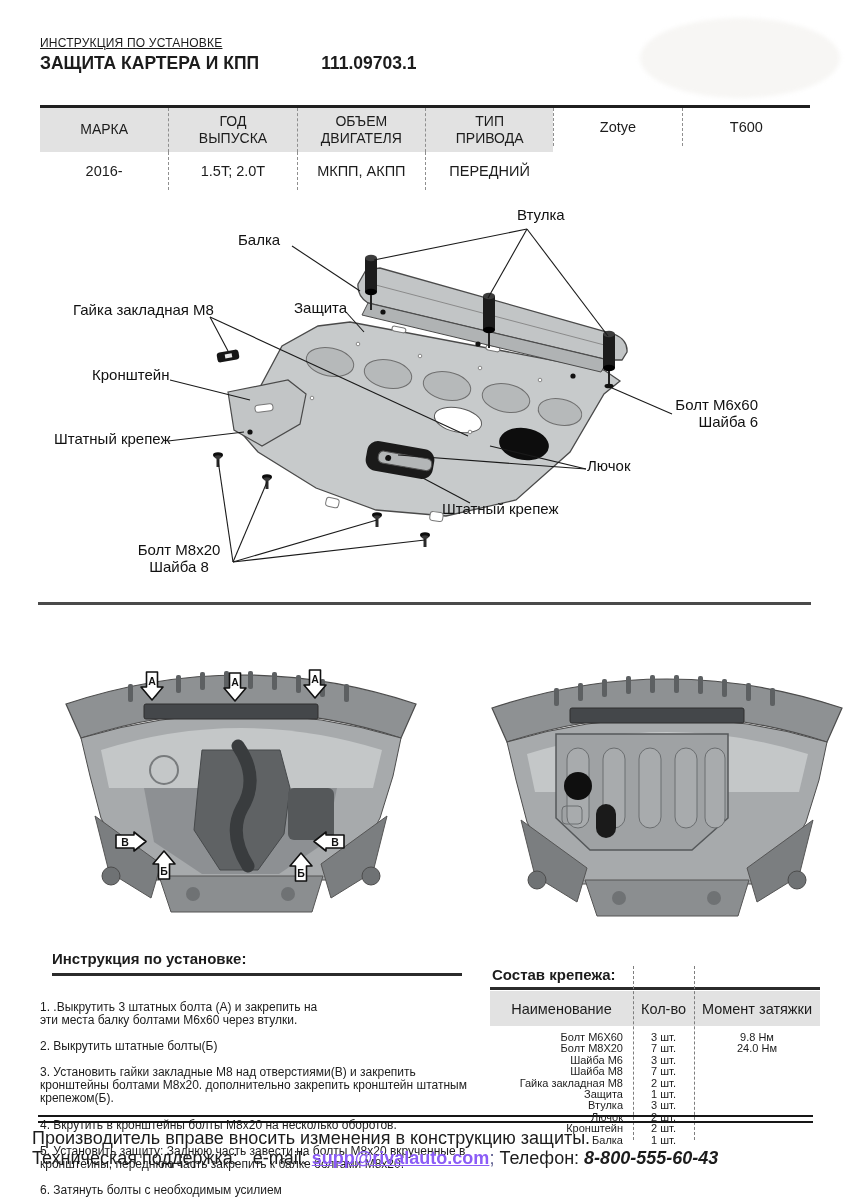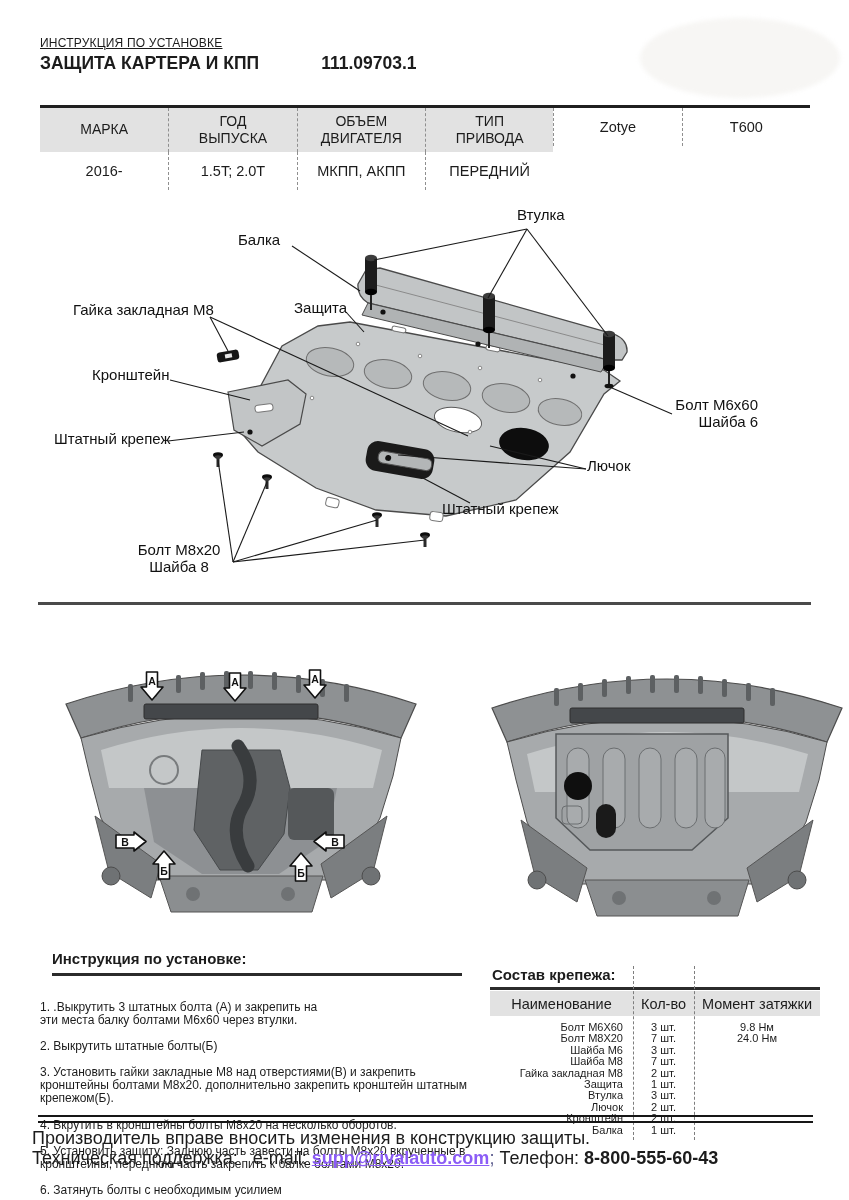--- a/index.html
+++ b/index.html
@@ -31,37 +31,37 @@
   .car-left{position:absolute;left:52px;top:638px;}
   .car-right{position:absolute;left:478px;top:642px;}
   
   .instr{position:absolute;left:40px;top:938px;width:434px;}
   .instr h3{margin:12px;font-size:15px;font-weight:bold;border-bottom:3px solid #2b2b2b;padding-bottom:6px;}
   .instr .steps{margin-top:8px;font-size:12px;line-height:12.9px;white-space:pre-line;}
   .instr .step{margin:0 0 .5px 0;}
   .hardware{position:absolute;left:490px;top:938px;width:330px;margin-top:28px;}
   .hardware h3{margin:0 0 4px 2px;font-size:15px;font-weight:bold;}
   .hw-table{border-top:3px solid #2b2b2b;padding-top:1px;}
-  .hw-head{display:grid;grid-template-columns:143px 61px 126px;background:#e2e2e2;height:25px;}
+  .hw-head{display:grid;grid-template-columns:143px 61px 126px;background:#e2e2e2;height:35px;}
   .hw-head div{display:flex;align-items:center;justify-content:center;font-size:14.5px;}
   .hw-rows{padding-top:6px;}
   .hw-row{display:grid;grid-template-columns:143px 61px 126px;font-size:11px;line-height:11.4px;}
   .hw-row .n{text-align:right;padding-right:10px;}
   .hw-row .q{text-align:center;}
   .hw-row .t{text-align:center;}
   .hw-dash{position:absolute;top:0;width:0;height:174px;border-left:1px dashed #7d7d7d;}
   .hw-dash.d1{left:143px;}
   .hw-dash.d2{left:204px;}
   
   .dbl-line{position:absolute;left:38px;top:1115px;width:775px;height:4px;
     border-top:2px solid #161616;border-bottom:2px solid #161616;}
   .footer{position:absolute;left:32px;top:1128px;width:780px;font-size:18px;line-height:20px;}
   .footer .email{color:#8b5cf6;font-weight:bold;text-decoration:underline;}
   .footer .sep{color:#5a5a8c;}
-  .footer .phone{font-weight:bold;}
+  .footer .phone{font-weight:bold;font-style:italic;}
   .footer .gap{display:inline-block;width:10px;}
   svg text.mletter{font-family:"Liberation Sans",sans-serif;font-size:10.5px;font-weight:bold;fill:#111;}
 </style>
 </head>
 <body>
 
 <div class="page">
 
   <div class="scan-blob"></div>
 

